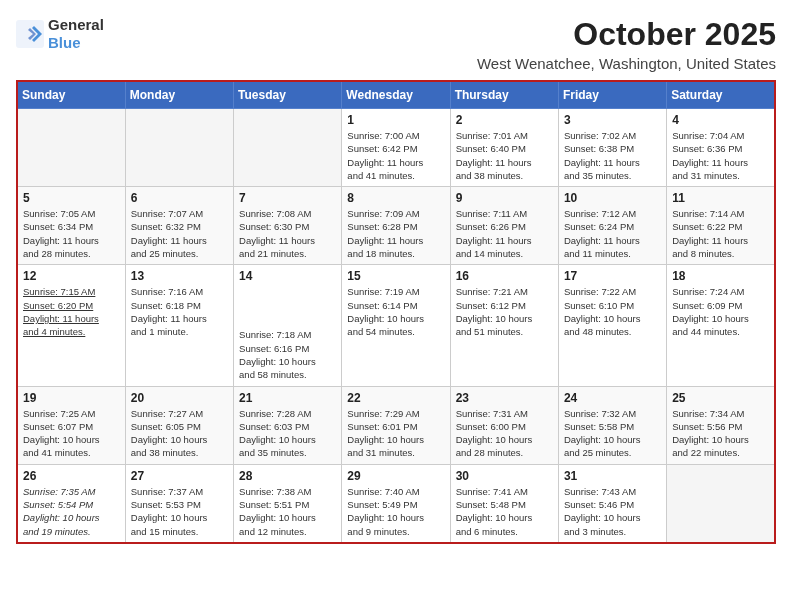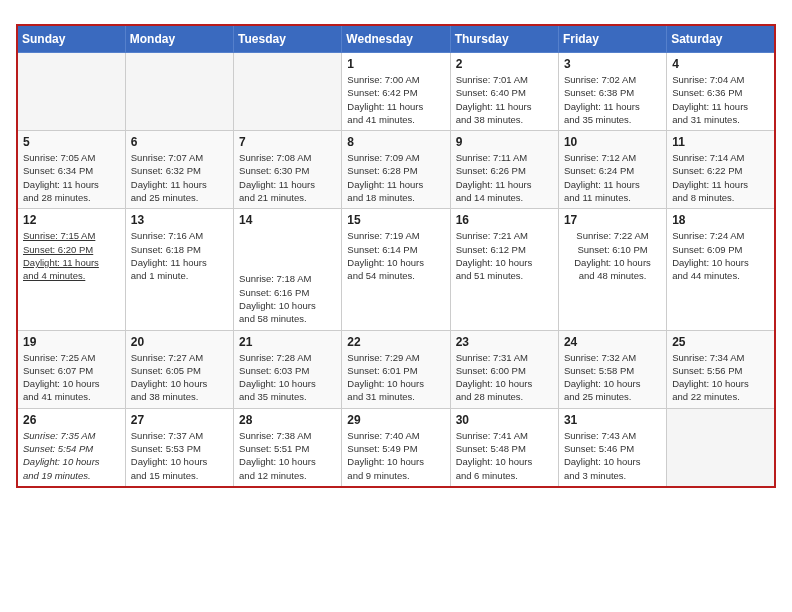--- a/index.html
+++ b/index.html
@@ -93,20 +93,39 @@
     .day-info {
       font-size: 9.5px;
       color: #333;
       line-height: 1.4;
     }
   </style>
 </head>
 <body>
 
 <div class="header-area">
+  <div class="logo">
+    <svg class="logo-icon" viewBox="0 0 28 28" xmlns="http://www.w3.org/2000/svg">
+      <rect x="0" y="0" width="28" height="28" rx="3" fill="#eef3fb"></rect>
+      <polygon points="18,6 26,14 18,22 16,20 22,14 16,8" fill="#4a90d9"></polygon>
+      <polygon points="14,8 20,14 14,20 12,18 17,14 12,10" fill="#3a6abf" opacity="0.7"></polygon>
+    </svg>
+    <div>
+      <div>
+        <span class="logo-text-general">General</span>
+      </div>
+      <div>
+        <span class="logo-text-blue">Blue</span>
+      </div>
+    </div>
+  </div>
+  <div class="title-area">
+    <div class="month-title">October 2025</div>
+    <div class="location-title">West Wenatchee, Washington, United States</div>
+  </div>
 </div>
 
 <table class="calendar">
   <thead>
     <tr>
     <th>Sunday</th>
         <th>Monday</th>
         <th>Tuesday</th>
         <th>Wednesday</th>
         <th>Thursday</th>
@@ -230,21 +249,21 @@
         </td>
         <td>
           <span class="day-number">16</span>
           <div class="day-info" style="white-space: pre-line;">Sunrise: 7:21 AM
 Sunset: 6:12 PM
 Daylight: 10 hours
 and 51 minutes.</div>
         </td>
         <td>
           <span class="day-number">17</span>
-          <div class="day-info" style="white-space: pre-line; text-align: center;">Sunrise: 7:22 AM
+          <div class="day-info" style="white-space: pre-line;">Sunrise: 7:22 AM
 Sunset: 6:10 PM
 Daylight: 10 hours
 and 48 minutes.</div>
         </td>
         <td>
           <span class="day-number">18</span>
           <div class="day-info" style="white-space: pre-line;">Sunrise: 7:24 AM
 Sunset: 6:09 PM
 Daylight: 10 hours
 and 44 minutes.</div>

